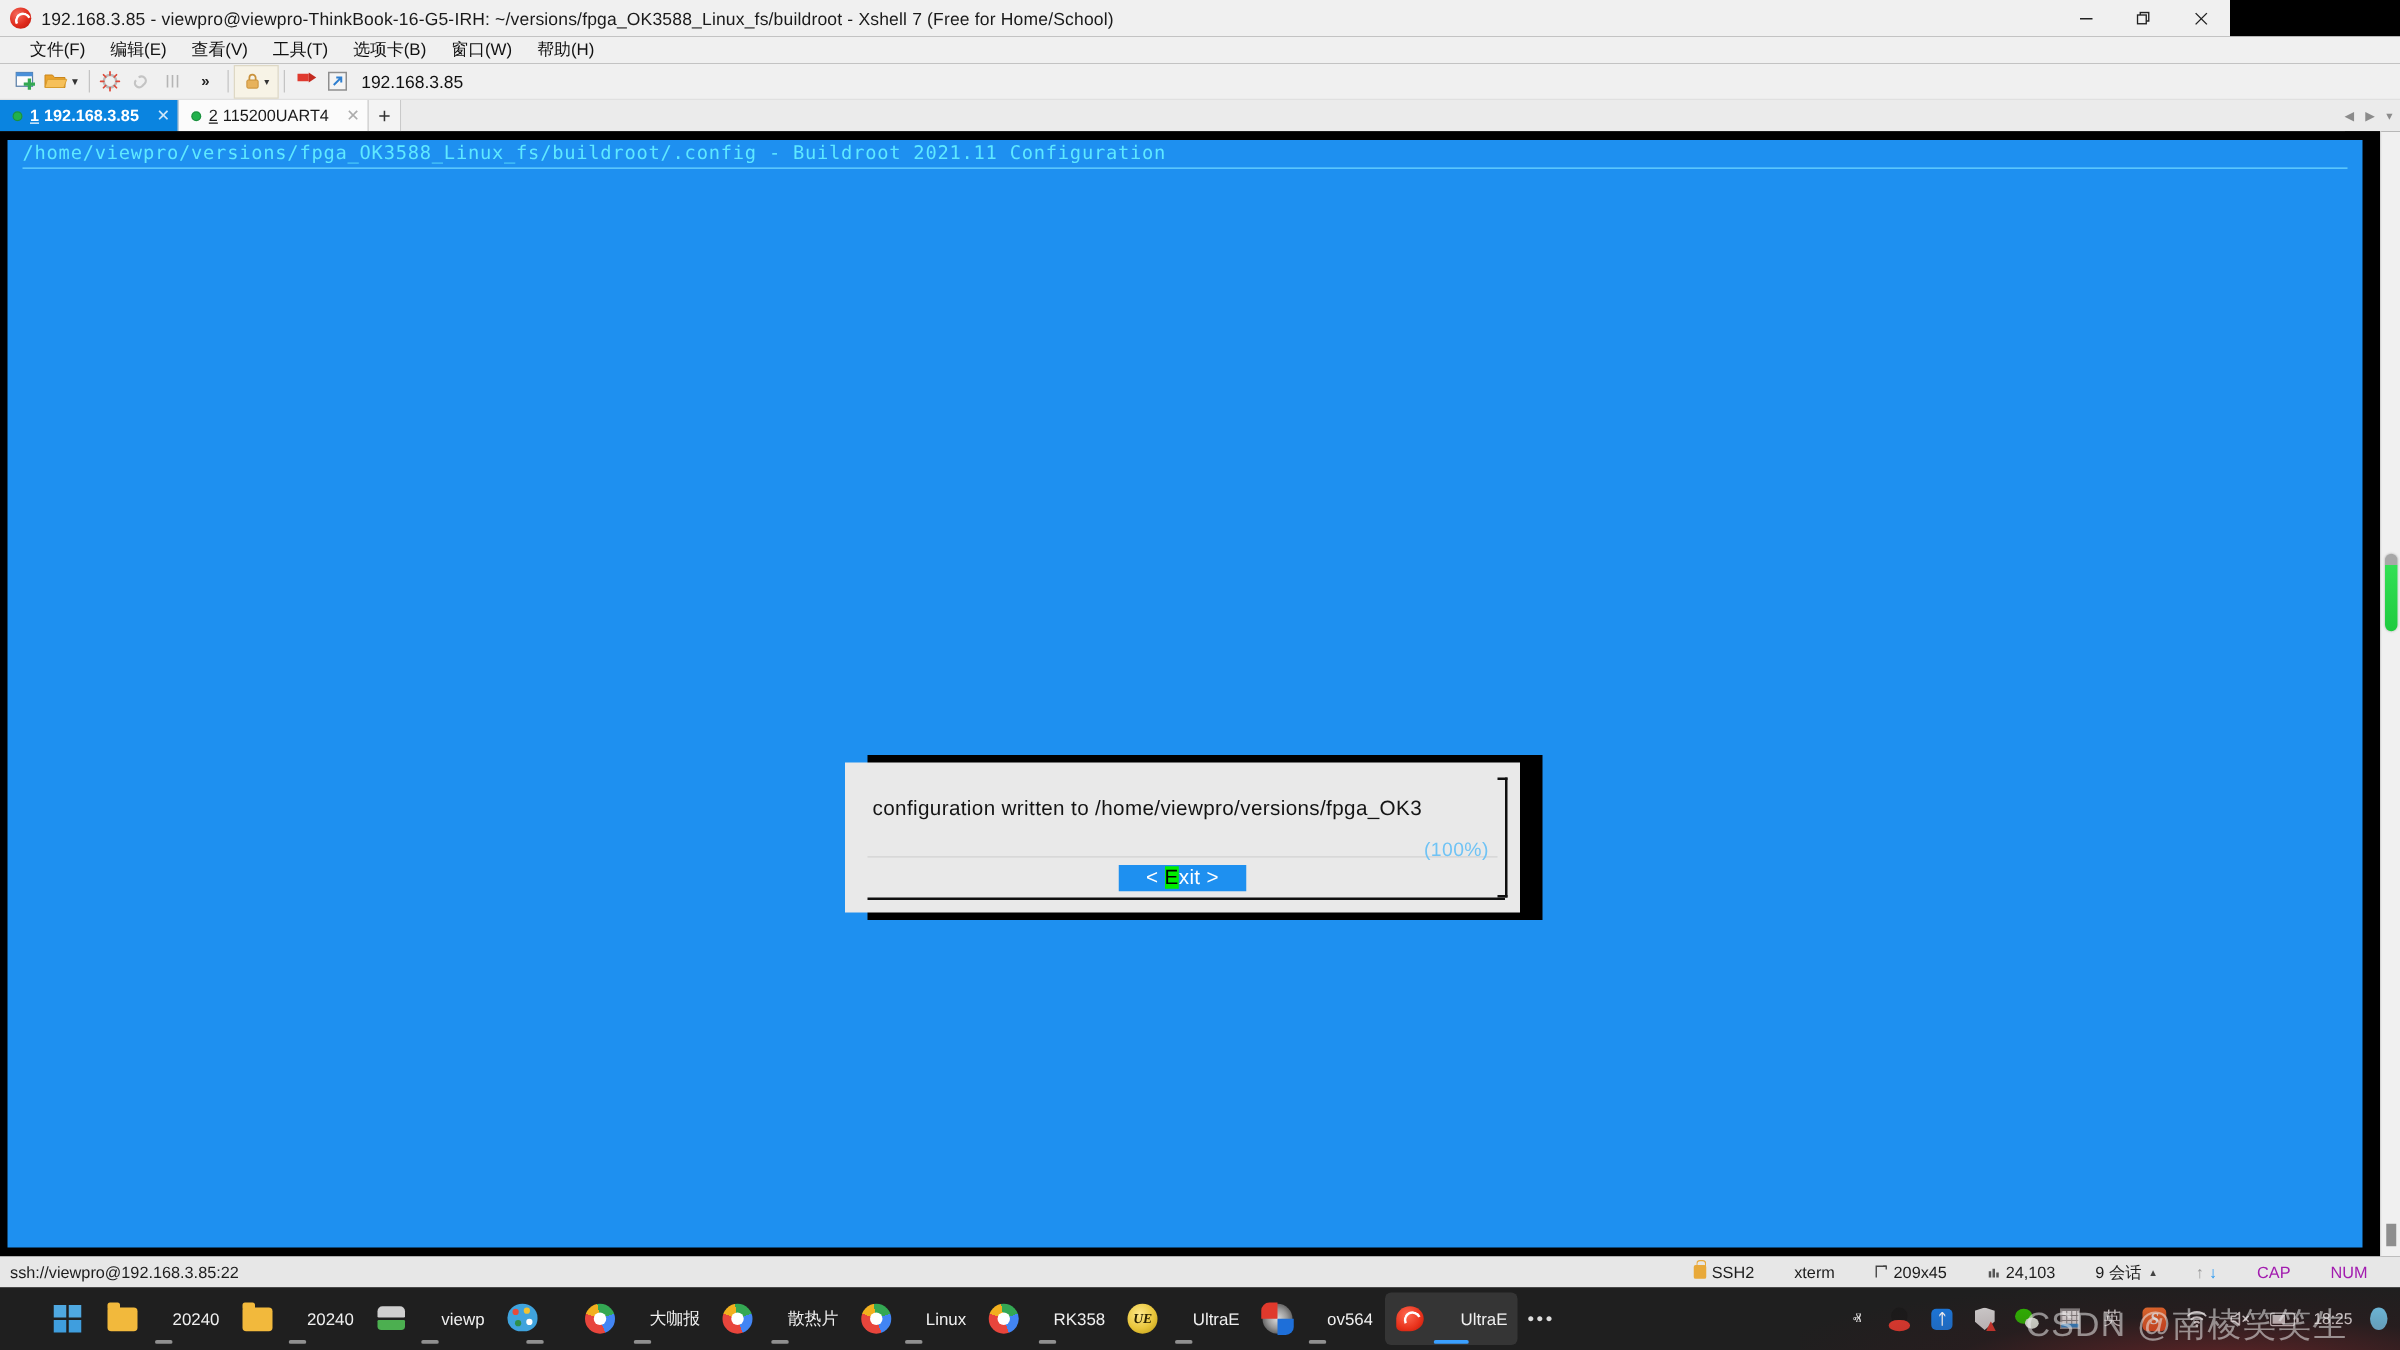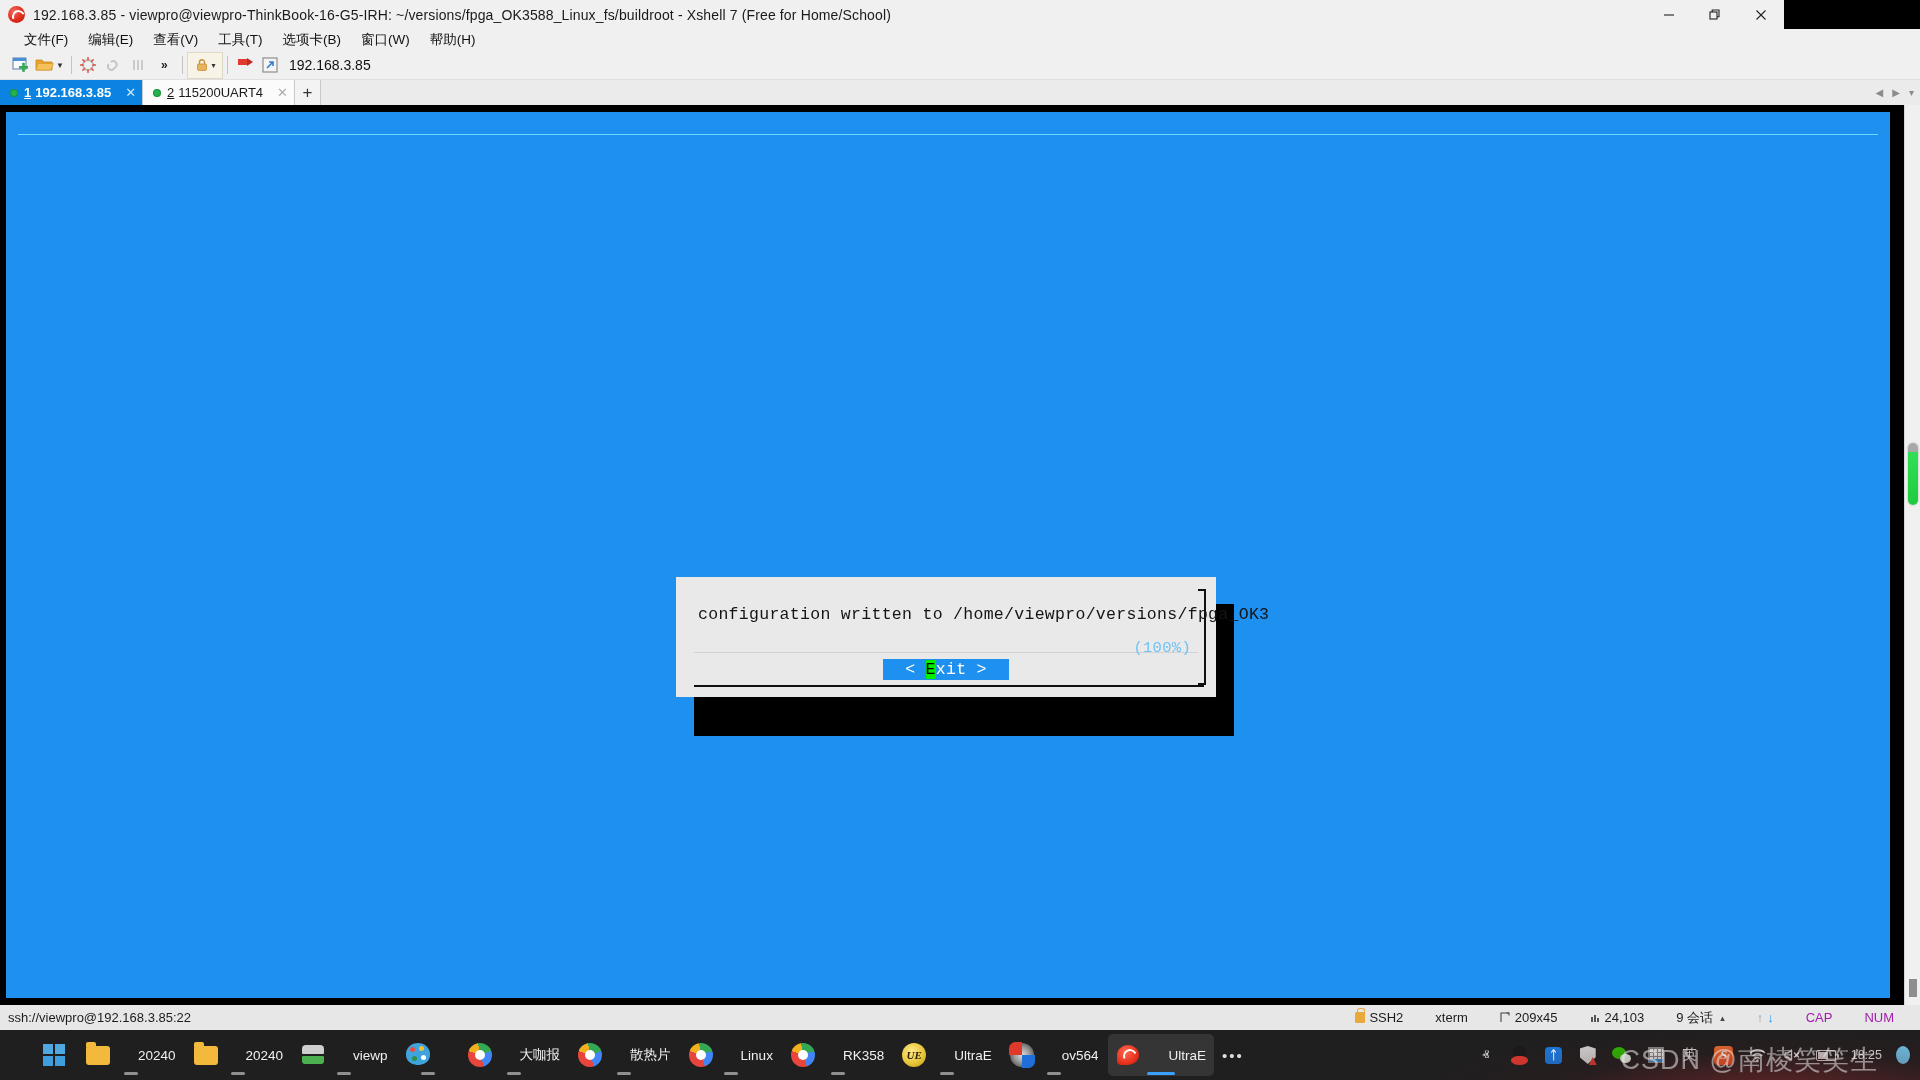--- a/index.html
+++ b/index.html
@@ -122,24 +122,24 @@
     position: absolute; left: 12px; top: 22px; right: 12px; height: 1px;
     background: #6fd7ff;
   }
 
   
   .dlg-shadow {
     position: absolute; left: 688px; top: 492px;
     width: 540px; height: 132px; background: #000;
   }
   .dialog {
-    position: absolute; left: 670px; top: 465px;
+    position: absolute; left: 670px; top: 498px;
     width: 540px; height: 120px;
     background: #e9e9e9;
-    font-family: Liberation Mono, monospace;
+    font-family: Liberation Sans, sans-serif;
   }
   .dlg-inner-border {
     position: absolute; left: 17px; top: 12px; right: 10px; bottom: 12px;
     border-right: 2px solid #101010;
     pointer-events: none;
   }
   .dlg-inner-border::before {
     content: ""; position: absolute; right: -2px; top: 0; width: 8px; height: 2px; background: #101010;
   }
   .dlg-inner-border::after {
@@ -546,20 +546,21 @@
     <div class="tabbar-filler"></div>
     <div class="tabbar-nav">
       <span>◀</span>
       <span>▶</span>
       <span>▾</span>
     </div>
   </div>
 
   <div class="term-wrap">
     <div class="term-screen">
+      <div class="term-header">/home/viewpro/versions/fpga_OK3588_Linux_fs/buildroot/.config - Buildroot 2021.11 Configuration</div>
       <div class="term-rule"></div>
 
       <div class="dlg-shadow"></div>
 
       <div class="dialog">
         <div class="dlg-inner-border"></div>
         <div class="dlg-msg">configuration written to /home/viewpro/versions/fpga_OK3</div>
         <div class="dlg-divider"></div>
         <div class="dlg-pct">(100%)</div>
         <div class="dlg-btnrow">

